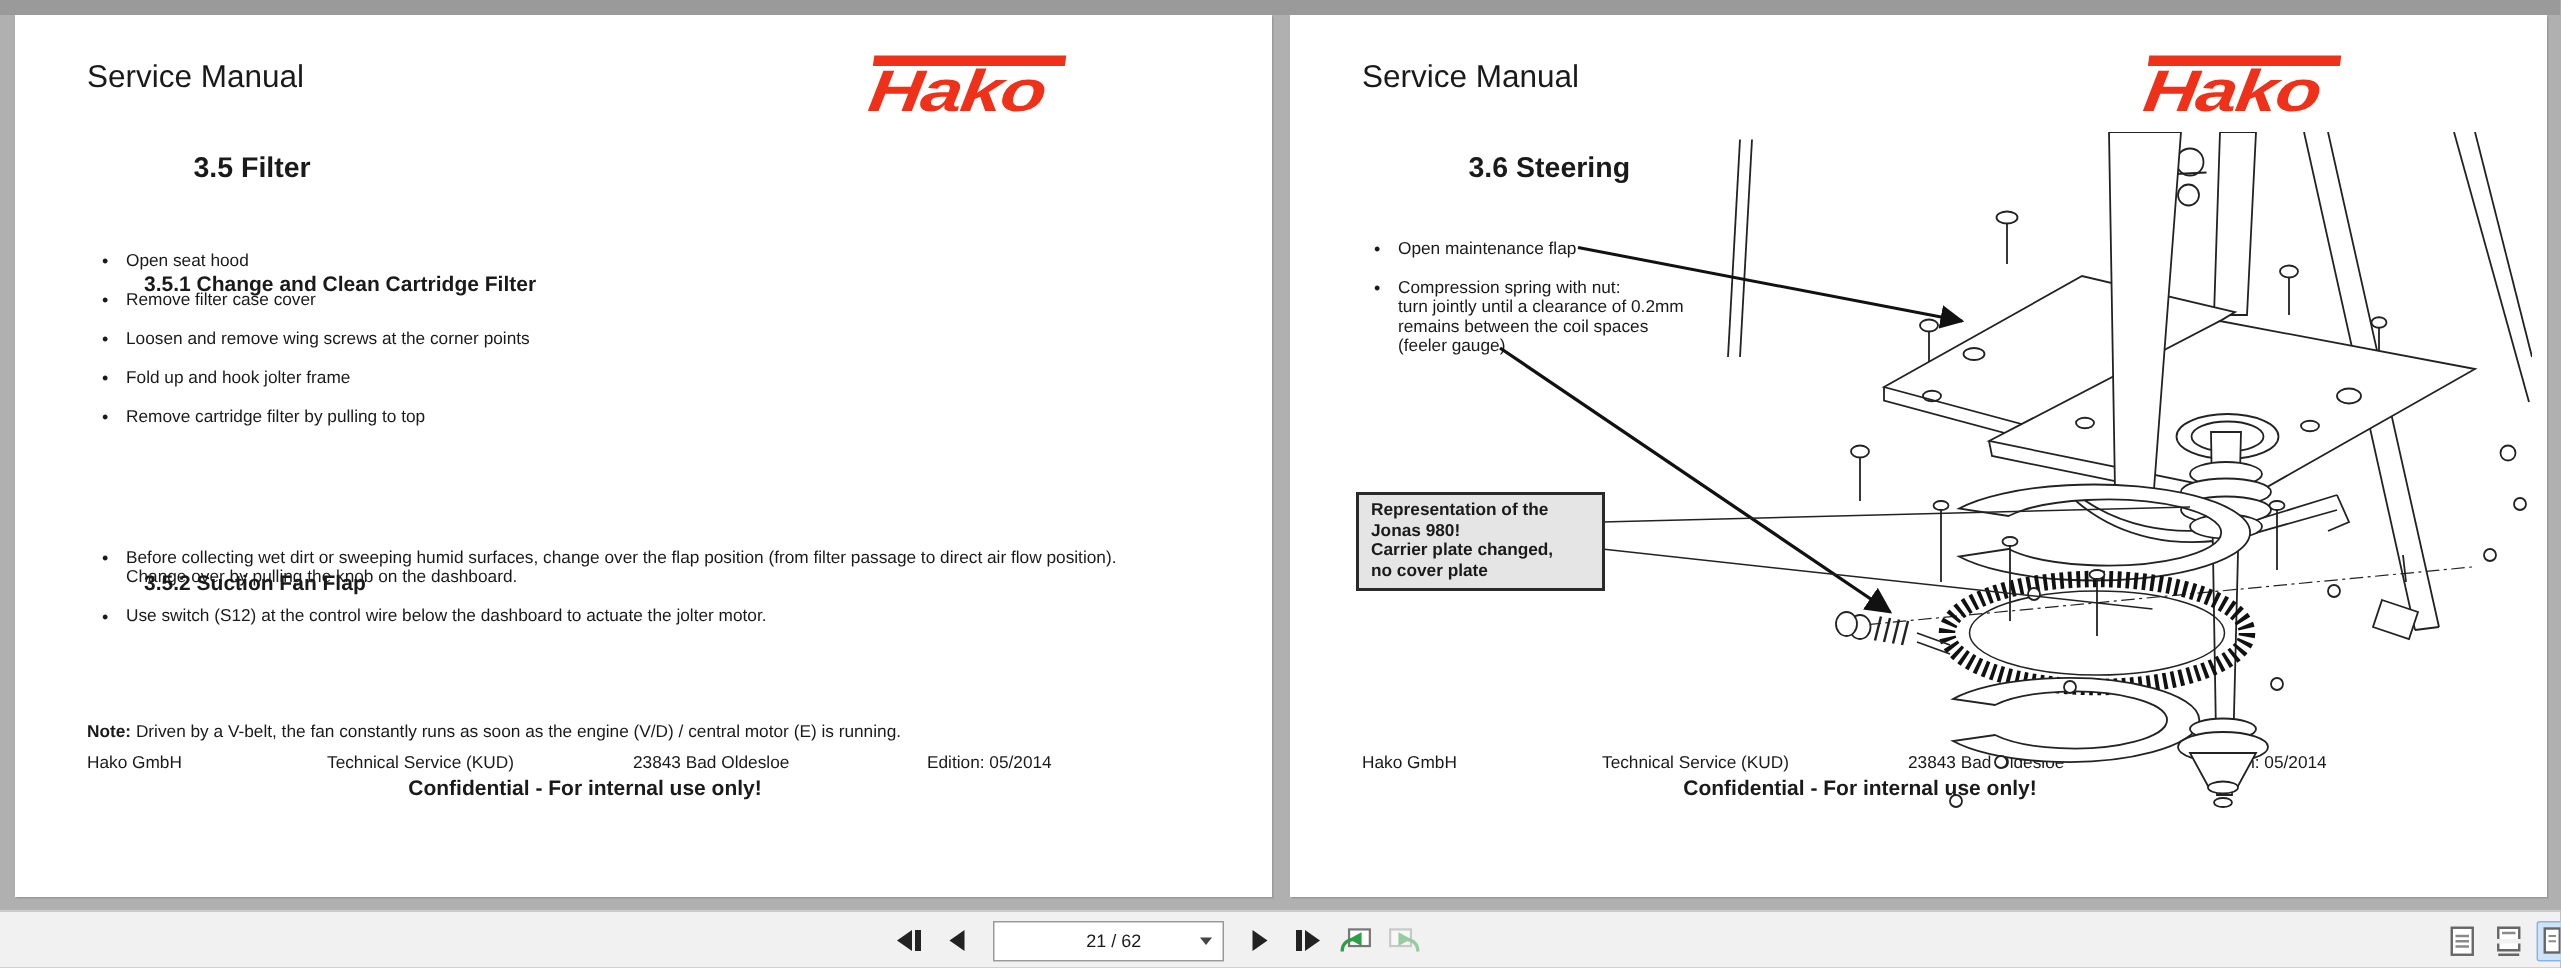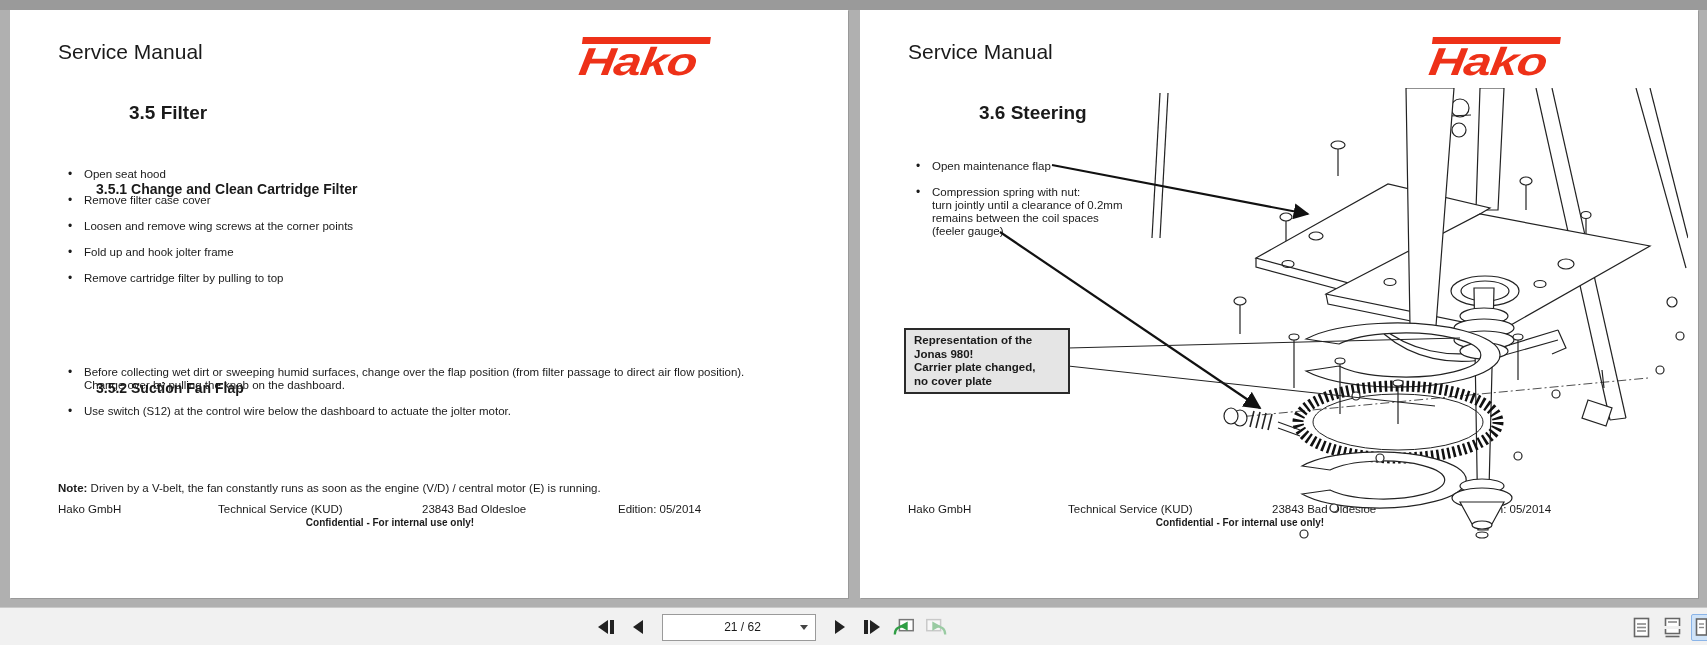--- a/index.html
+++ b/index.html
@@ -43,21 +43,21 @@
   .pre{white-space:pre-line;}
 
   .note{position:absolute;left:48px;top:460px;font-size:11.5px;}
 
   .footer-row{position:absolute;left:0;top:493px;width:100%;font-size:11.5px;}
   .footer-row .f-company{position:absolute;left:48px;}
   .footer-row .f-dept{position:absolute;left:208px;}
   .footer-row .f-loc{position:absolute;left:412px;}
   .footer-row .f-ed{position:absolute;left:572px;margin-left:36px;}
   .conf{position:absolute;left:110px;top:507px;width:540px;text-align:center;
-        font-size:10px;font-weight:bold;}
+        font-size:14px;font-weight:bold;}
 
   
   .callout{
     position:absolute;left:44px;top:318px;width:146px;
     border:2px solid #2a2a2a;padding:4px 8px;
     font-size:11.5px;font-weight:bold;line-height:13.5px;background:#e5e5e5;z-index:3;
   }
 
   .overlay,.diagram{position:absolute;pointer-events:none;}
   .overlay{left:0;top:0;z-index:2;}

